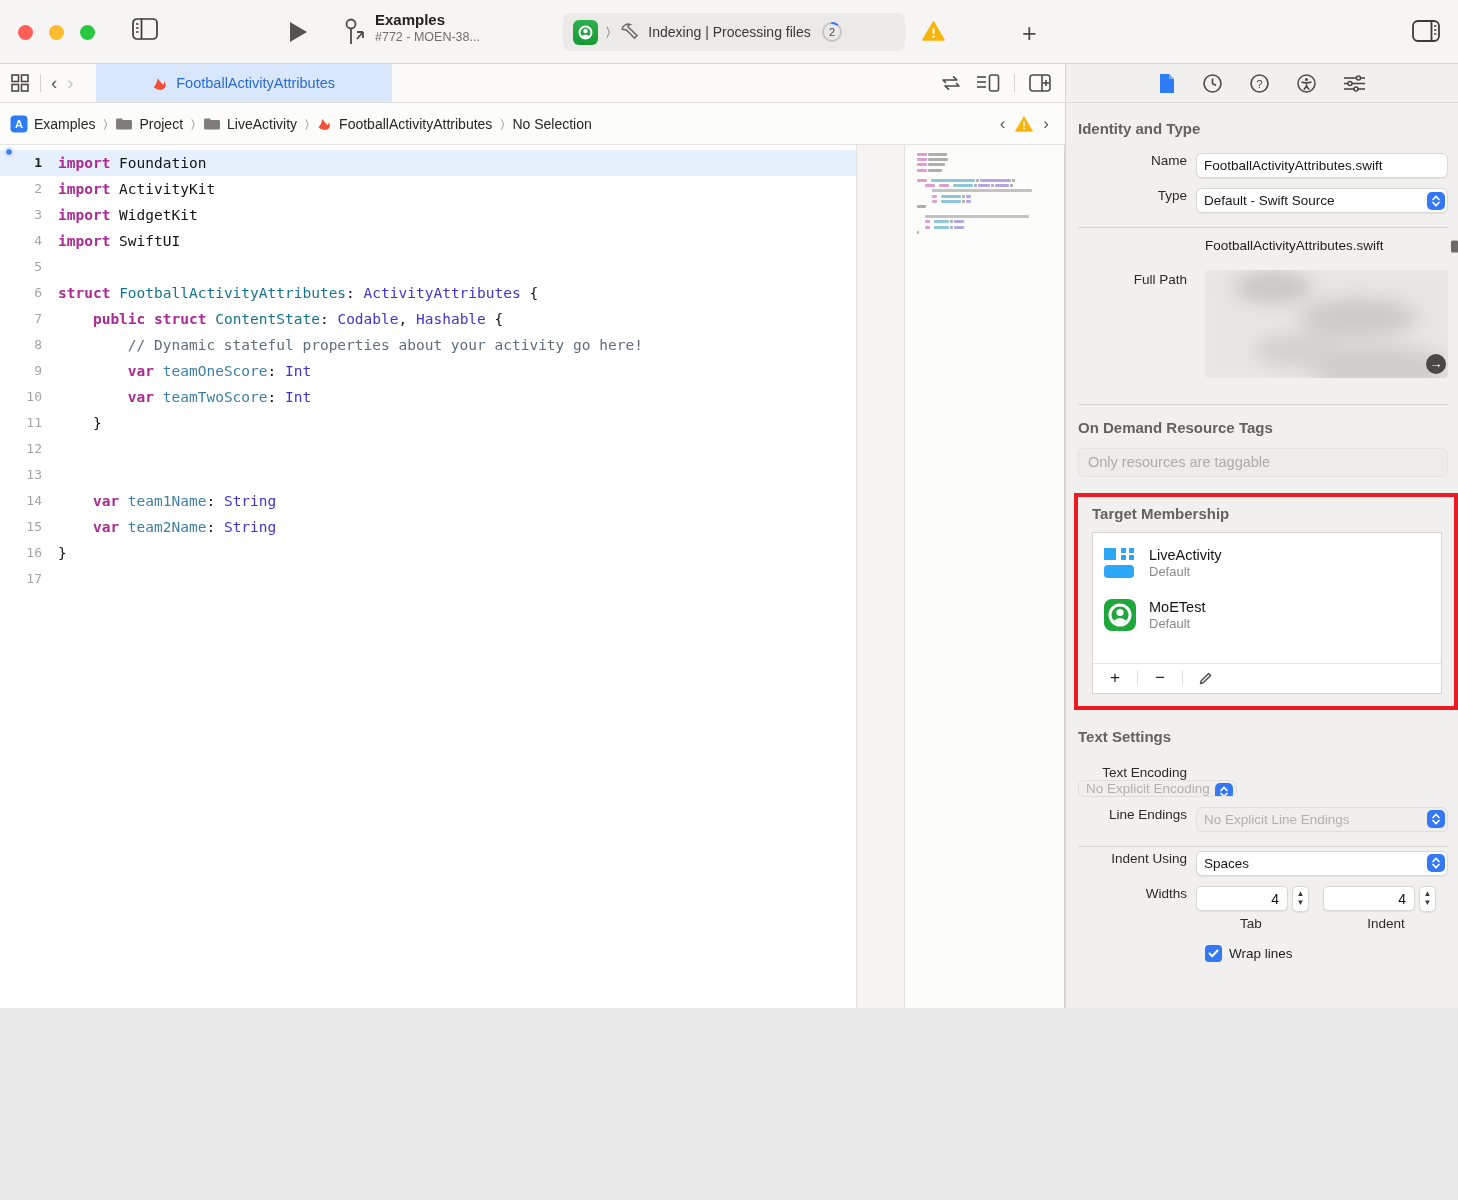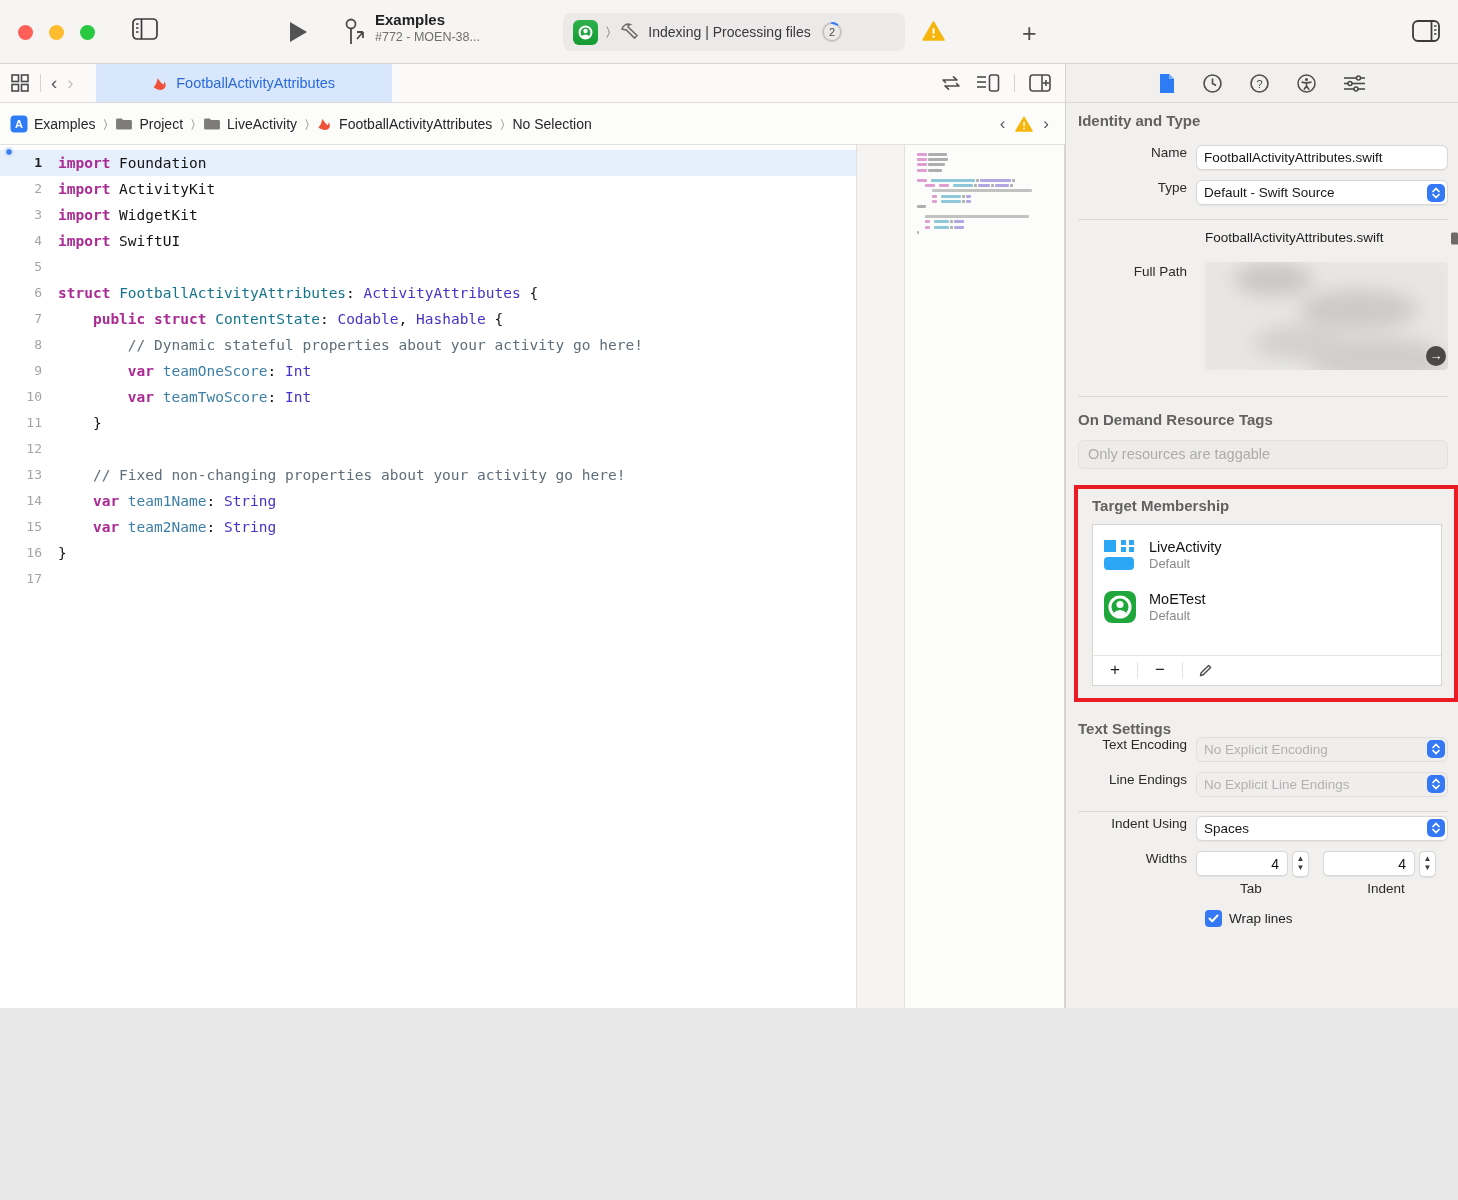--- a/index.html
+++ b/index.html
@@ -323,21 +323,21 @@
         <div class="code-line"><span class="gutter">3</span><span><span class="tk-k">import</span><span class="tk-p"> WidgetKit</span></span></div>
         <div class="code-line"><span class="gutter">4</span><span><span class="tk-k">import</span><span class="tk-p"> SwiftUI</span></span></div>
         <div class="code-line"><span class="gutter">5</span><span></span></div>
         <div class="code-line"><span class="gutter">6</span><span><span class="tk-k">struct</span><span class="tk-p"> </span><span class="tk-d">FootballActivityAttributes</span><span class="tk-p">: </span><span class="tk-t">ActivityAttributes</span><span class="tk-p"> {</span></span></div>
         <div class="code-line"><span class="gutter">7</span><span><span class="tk-p">    </span><span class="tk-k">public</span><span class="tk-p"> </span><span class="tk-k">struct</span><span class="tk-p"> </span><span class="tk-d">ContentState</span><span class="tk-p">: </span><span class="tk-t">Codable</span><span class="tk-p">, </span><span class="tk-t">Hashable</span><span class="tk-p"> {</span></span></div>
         <div class="code-line"><span class="gutter">8</span><span><span class="tk-p">        </span><span class="tk-c">// Dynamic stateful properties about your activity go here!</span></span></div>
         <div class="code-line"><span class="gutter">9</span><span><span class="tk-p">        </span><span class="tk-k">var</span><span class="tk-p"> </span><span class="tk-m">teamOneScore</span><span class="tk-p">: </span><span class="tk-t">Int</span></span></div>
         <div class="code-line"><span class="gutter">10</span><span><span class="tk-p">        </span><span class="tk-k">var</span><span class="tk-p"> </span><span class="tk-m">teamTwoScore</span><span class="tk-p">: </span><span class="tk-t">Int</span></span></div>
         <div class="code-line"><span class="gutter">11</span><span><span class="tk-p">    }</span></span></div>
         <div class="code-line"><span class="gutter">12</span><span></span></div>
-        <div class="code-line"><span class="gutter">13</span><span><span class="tk-p">    </span><span class="tk-c">// Fixed non-changing properties about your activity go here!</span></span></div>
+        <div class="code-line"><span class="gutter">13</span></div>
         <div class="code-line"><span class="gutter">14</span><span><span class="tk-p">    </span><span class="tk-k">var</span><span class="tk-p"> </span><span class="tk-m">team1Name</span><span class="tk-p">: </span><span class="tk-t">String</span></span></div>
         <div class="code-line"><span class="gutter">15</span><span><span class="tk-p">    </span><span class="tk-k">var</span><span class="tk-p"> </span><span class="tk-m">team2Name</span><span class="tk-p">: </span><span class="tk-t">String</span></span></div>
         <div class="code-line"><span class="gutter">16</span><span><span class="tk-p">}</span></span></div>
         <div class="code-line"><span class="gutter">17</span><span></span></div>
       </div>
   </div>
   <div class="gapcol"></div>
   <div class="minimap">
       <div id="mm-rows">
         <div class="mm-row">
@@ -477,21 +477,21 @@
             <line x1="1" y1="9.5" x2="22" y2="9.5"></line>
             <circle cx="7" cy="9.5" r="2" fill="#f1f0ef"></circle>
             <line x1="1" y1="15" x2="22" y2="15"></line>
             <circle cx="13" cy="15" r="2" fill="#f1f0ef"></circle>
           </svg>
       </span>
     </div>
 
     <div class="insp-body">
 
-      <div class="sec-head" style="margin-top:9px;">Identity and Type</div>
+      <div class="sec-head" style="margin-top:17px;">Identity and Type</div>
 
       <div class="row" style="margin-top:16px;">
         <div class="row-label">Name</div>
         <div class="field">FootballActivityAttributes.swift</div>
       </div>
 
       <div class="row">
         <div class="row-label">Type</div>
         <div class="field dropdown">
           <span>Default - Swift Source</span>
@@ -575,21 +575,21 @@
               <svg width="15" height="15" viewBox="0 0 15 15">
                   <path d="M2.5 12.5 L3.2 9.8 L10.6 2.4 L12.6 4.4 L5.2 11.8 Z" fill="none" stroke="#4c4b4a" stroke-width="1.4" stroke-linejoin="round"></path>
                 </svg>
             </div>
           </div>
         </div>
       </div>
 
       <div class="sec-head" style="margin-top:18px;">Text Settings</div>
 
-      <div class="row" style="margin-top:0;">
+      <div class="row" style="margin-top:20px;flex-direction:column;">
         <div class="row-label">Text Encoding</div>
         <div class="field dropdown disabled">
           <span>No Explicit Encoding</span>
           <span class="stepper-btn">
             <svg width="10" height="12" viewBox="0 0 10 12">
                 <path d="M2 4.5 L5 1.5 L8 4.5" fill="none" stroke="#fff" stroke-width="1.7" stroke-linecap="round"></path>
                 <path d="M2 7.5 L5 10.5 L8 7.5" fill="none" stroke="#fff" stroke-width="1.7" stroke-linecap="round"></path>
               </svg>
           </span>
         </div>

